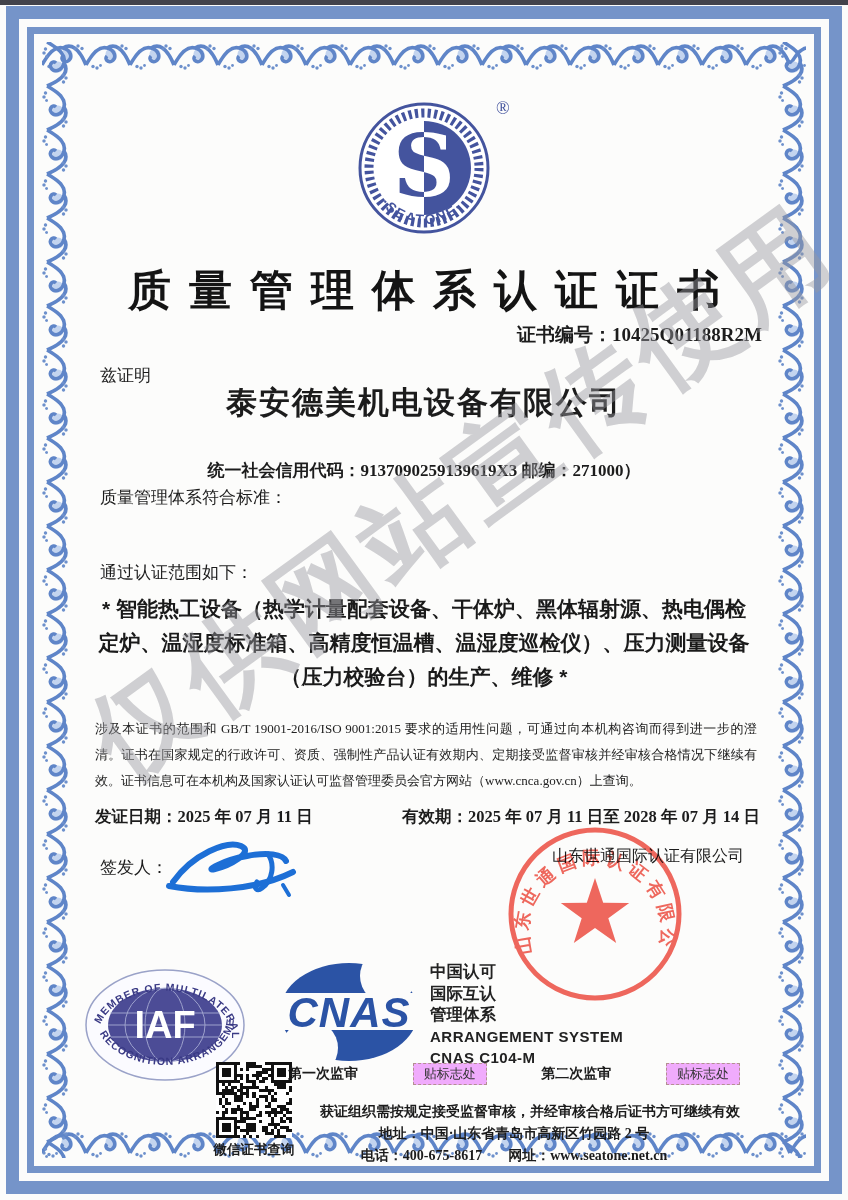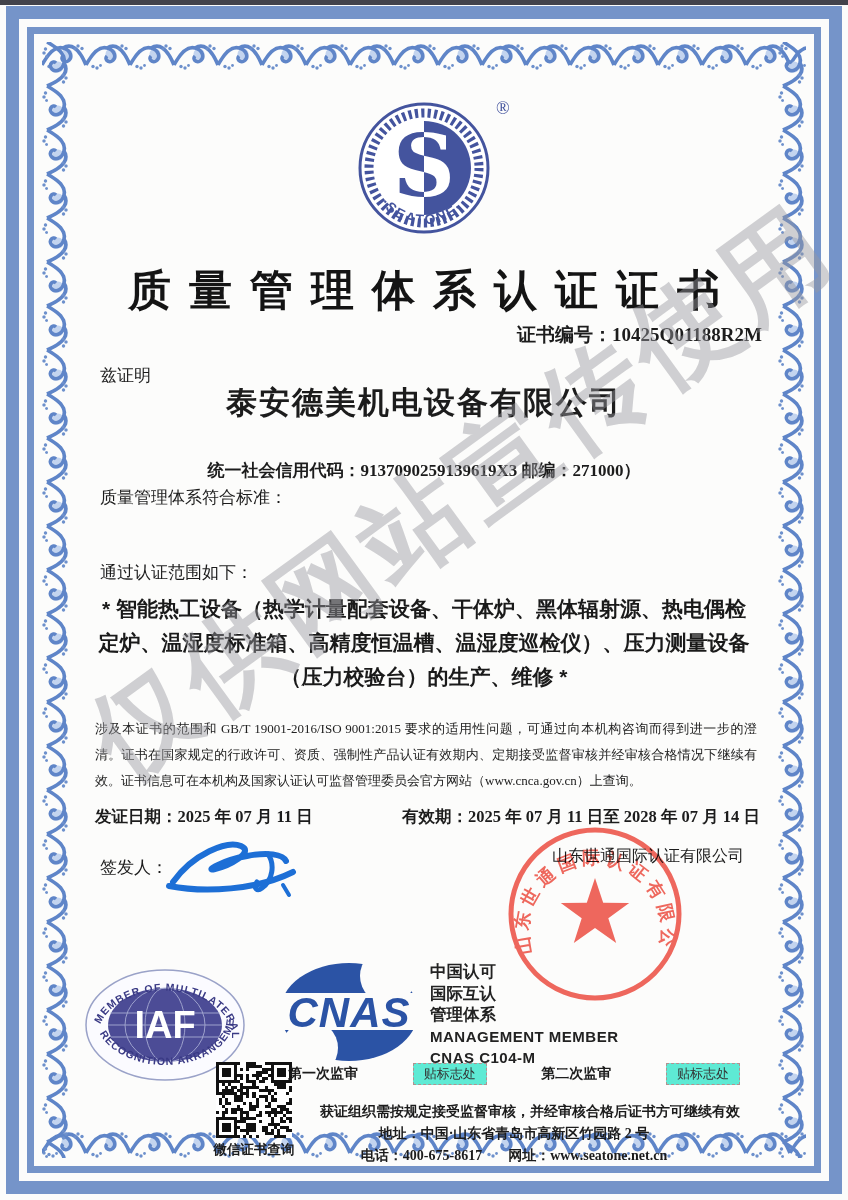--- a/index.html
+++ b/index.html
@@ -72,21 +72,21 @@
   .qr-box { position:absolute; left:216px; top:1062px; width:76px; height:76px; background:#fff;
             display:grid; grid-template-columns:repeat(25,1fr); grid-template-rows:repeat(25,1fr); }
   .qr-box i { display:block; }
   .qr-box i.on { background:#111; }
   .qr-caption { position:absolute; left:199px; top:1141px; width:110px; text-align:center; font-size:13.5px; font-weight:bold; }
 
   
   .footer-block { position:absolute; left:288px; top:1063px; width:452px; font-size:14px; }
   .audit-row { display:flex; align-items:center; justify-content:space-between; }
   .audit-label { font-weight:bold; }
-  .sticker-box { border:1px dashed #b39090; padding:1px 10px; font-size:13px; color:#333; background:#5eead4; }
+  .sticker-box { border:1px dashed #b39090; padding:1px 10px; font-size:13px; color:#333; background:#f0abfc; }
   .footer-note { margin-top:18px; text-align:right; font-weight:bold; }
   .footer-addr { margin-top:4px; text-align:center; font-weight:bold; }
   .footer-contact { margin-top:4px; display:flex; justify-content:center; gap:26px; font-weight:bold; }
 
   
   .watermark {
     position:absolute; left:62px; top:698px; z-index:60; pointer-events:none;
     transform-origin:0 0; transform:rotate(-36deg);
     font-family:"Liberation Sans", sans-serif; font-weight:bold;
     font-size:104px; letter-spacing:7px; white-space:nowrap;
@@ -222,21 +222,21 @@
       <circle cx="32" cy="88" r="28" fill="#fcfcfb"></circle>
       <rect x="-2" y="33" width="146" height="37" fill="#fcfcfb"></rect>
       <text x="71" y="67" text-anchor="middle" font-family="Liberation Sans, sans-serif" font-weight="bold" font-style="italic" font-size="42" fill="#2b53a5" letter-spacing="1">CNAS</text>
     </svg>
   </div>
 
   <div class="cnas-text">
     <div>中国认可</div>
     <div>国际互认</div>
     <div>管理体系</div>
-    <div class="en">MANAGEMENT MEMBER</div>
+    <div class="en">ARRANGEMENT SYSTEM</div>
     <div class="en">CNAS C104-M</div>
   </div>
 
   <div class="qr-box" id="qr">
       <i class="on"></i>
       <i class="on"></i>
       <i class="on"></i>
       <i class="on"></i>
       <i class="on"></i>
       <i class="on"></i>

